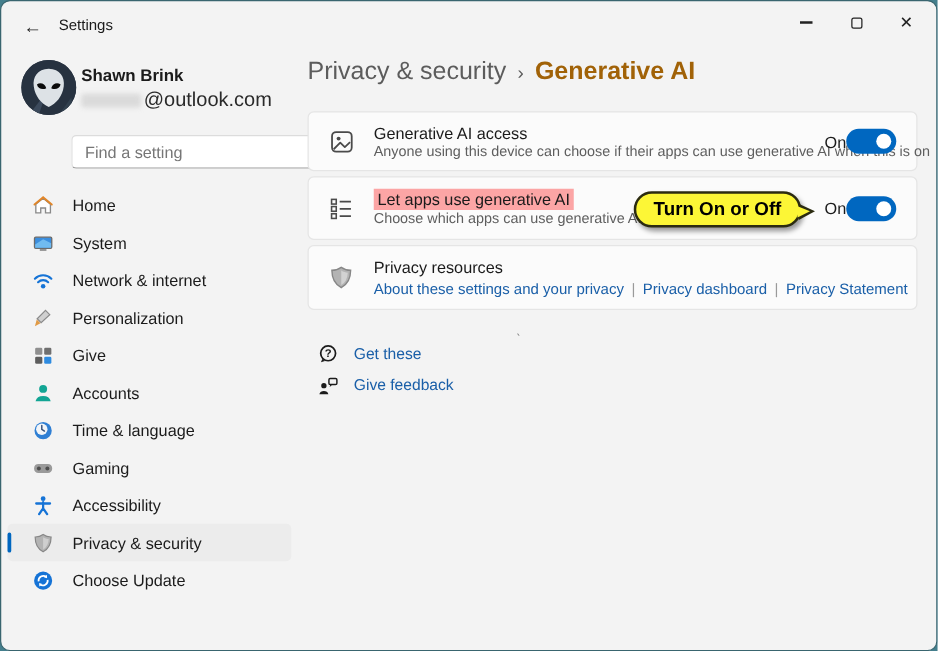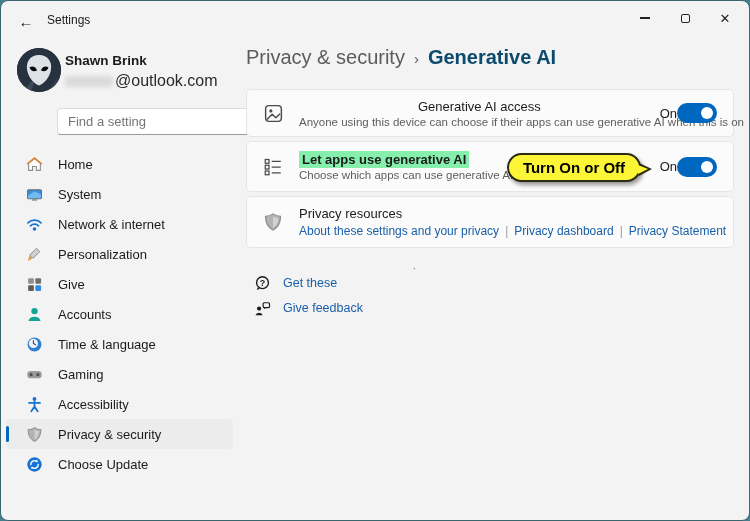--- a/index.html
+++ b/index.html
@@ -62,32 +62,32 @@
   .nav-item.selected::before {
     content:""; position:absolute; left:0; top:7px; width:3px; height:16px;
     border-radius:2px; background:#0067c0;
   }
 
   
   .main { position:absolute; left:245px; top:40px; right:17px; bottom:0; }
   .breadcrumb { position:absolute; left:0; top:5px; font-size:20px; display:flex; align-items:center; gap:9px; white-space:nowrap; }
   .bc-parent { color:#5c5c5c; }
   .bc-sep { color:#5c5c5c; font-size:15px; padding-top:2px; }
-  .bc-current { color:#0c4a6e; font-weight:bold; }
+  .bc-current { color:#a16207; font-weight:bold; }
 
   .cards { position:absolute; top:48px; left:0; width:488px; }
   .card {
     background:#fbfbfb; border:1px solid #e5e5e5; border-radius:5px;
     display:flex; align-items:center; padding:0 16px 0 14px; margin-bottom:4px;
     position:relative;
   }
   .card .cicon { width:24px; margin-right:14px; display:flex; align-items:center; justify-content:center; flex-shrink:0; }
   .card-text { flex:1; min-width:0; }
   .card-title { font-size:13px; color:#1b1b1b; }
-  .hl { background:#86efac; font-weight:bold; padding:1px 3px; }
+  .hl { background:#fca5a5; font-weight:normal; padding:1px 3px; }
   .card-desc { font-size:11.5px; color:#5e5e5e; margin-top:2px; white-space:nowrap; }
   .ctrl { display:flex; align-items:center; flex-shrink:0; }
   .on-label { font-size:13px; }
   .toggle { width:40px; height:20px; border-radius:10px; background:#0067c0; position:relative; cursor:default; }
   .toggle::after { content:""; position:absolute; right:4px; top:4px; width:12px; height:12px; border-radius:50%; background:#fff; }
 
   .links-row { font-size:12px; margin-top:3px; white-space:nowrap; }
   .res-link { color:#1a5fa8; cursor:pointer; }
   .link-sep { color:#9a9a9a; margin:0 6px; }
 
@@ -276,21 +276,21 @@
 
   <div class="main">
     <div class="breadcrumb">
       <span class="bc-parent">Privacy &amp; security</span>
       <span class="bc-sep">›</span>
       <span class="bc-current">Generative AI</span>
     </div>
 
     <div class="cards">
 
-      <div class="card" style="height:48px;text-align:center;">
+      <div class="card" style="height:48px;">
         <span class="cicon">
           <svg width="21" height="21" viewBox="0 0 16 16">
               <rect x="2" y="2" width="12" height="12" rx="2.5" fill="none" stroke="#4a4a4a" stroke-width="1.1"></rect>
               <circle cx="6" cy="6" r="1.2" fill="#4a4a4a"></circle>
               <path d="M3 12.5 L7 8.5 L9.8 11.2 L13 8.2" fill="none" stroke="#4a4a4a" stroke-width="1.1" stroke-linejoin="round"></path>
             </svg>
         </span>
         <div class="card-text">
           <div class="card-title">Generative AI access</div>
           <div class="card-desc">Anyone using this device can choose if their apps can use generative AI when this is on</div>

